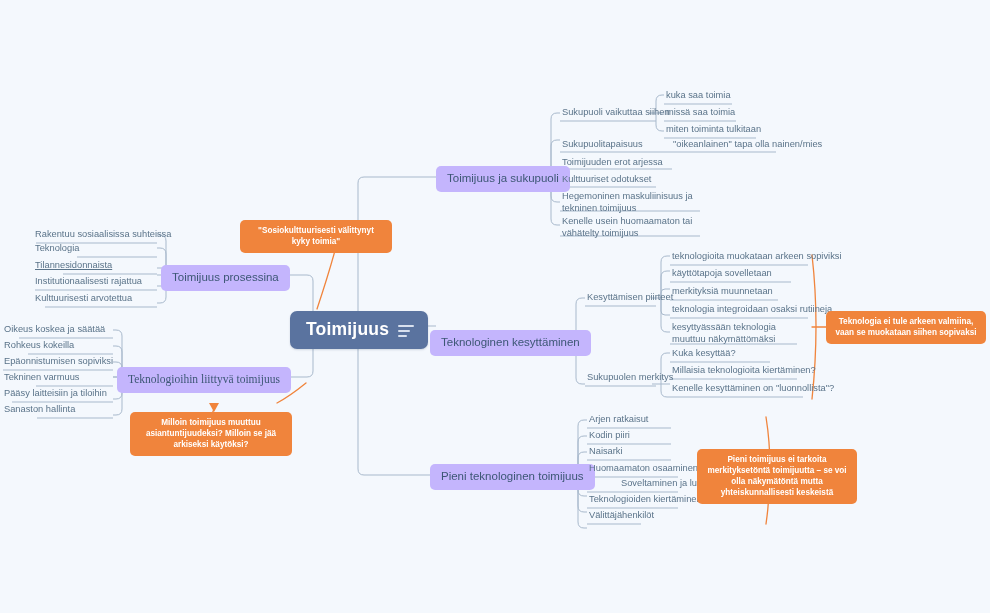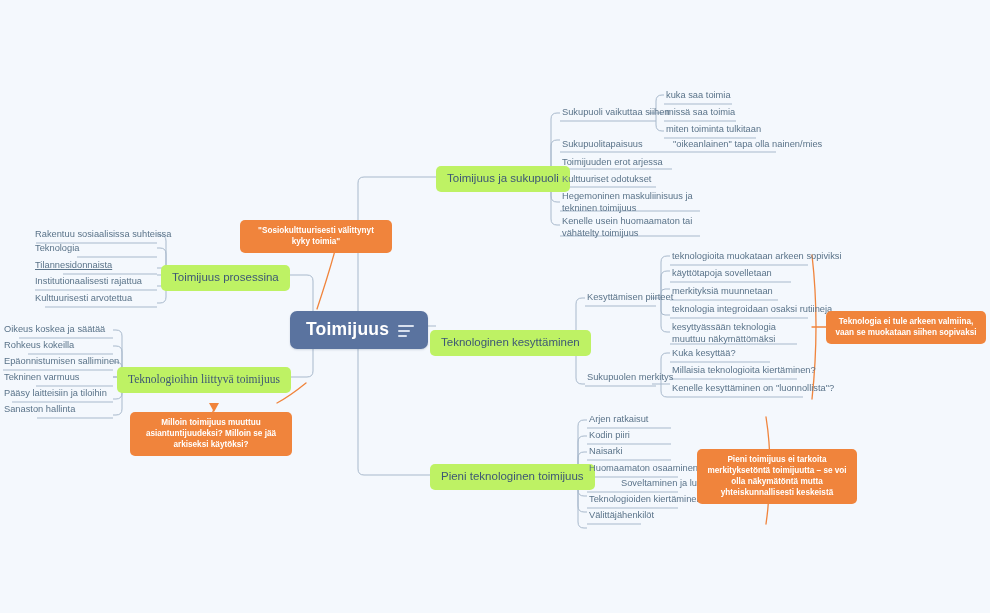--- a/index.html
+++ b/index.html
@@ -56,21 +56,21 @@
     background: #d8e0ee;
     border-radius: 1px;
     margin-bottom: 3px;
   }
   .root-icon i:nth-child(1) { width: 16px; }
   .root-icon i:nth-child(2) { width: 12px; }
   .root-icon i:nth-child(3) { width: 9px; margin-bottom: 0; }
 
   
   .branch-node {
-    background: #bef264;
+    background: #c4b5fd;
     color: #3d5775;
     border-radius: 5px;
     font-size: 11.5px;
     padding: 6px 11px 7px 11px;
     line-height: 1.15;
   }
 
   
   .leaf {
     position: absolute;
@@ -285,21 +285,21 @@
   <div class="leaf" style="left:584px; top:508px;">Välittäjähenkilöt</div>
 
   <div class="leaf right-align" style="left:33px; top:227px; width:124px;">Rakentuu sosiaalisissa suhteissa</div>
   <div class="leaf right-align" style="left:33px; top:241px; width:124px;">Teknologia</div>
   <div class="leaf right-align" style="left:33px; top:258px; width:124px;text-decoration:underline;">Tilannesidonnaista</div>
   <div class="leaf right-align" style="left:33px; top:274px; width:124px;">Institutionaalisesti rajattua</div>
   <div class="leaf right-align" style="left:33px; top:291px; width:124px;">Kulttuurisesti arvotettua</div>
 
   <div class="leaf right-align" style="left:2px; top:322px; width:111px;">Oikeus koskea ja säätää</div>
   <div class="leaf right-align" style="left:2px; top:338px; width:111px;">Rohkeus kokeilla</div>
-  <div class="leaf right-align" style="left:2px; top:354px; width:111px;">Epäonnistumisen salliminen</div>
+  <div class="leaf right-align" style="left:2px; top:354px; width:111px;">Epäonnistumisen sopiviksi</div>
   <div class="leaf right-align" style="left:2px; top:370px; width:111px;">Tekninen varmuus</div>
   <div class="leaf right-align" style="left:2px; top:386px; width:111px;">Pääsy laitteisiin ja tiloihin</div>
   <div class="leaf right-align" style="left:2px; top:402px; width:111px;">Sanaston hallinta</div>
 
   <div class="callout" style="left:240px; top:220px; width:152px;">"Sosiokulttuurisesti välittynyt kyky toimia"</div>
 
   <div class="callout" style="left:130px; top:412px; width:162px;">Milloin toimijuus muuttuu asiantuntijuudeksi? Milloin se jää arkiseksi käytöksi?</div>
 
   <div class="callout" style="left:826px; top:311px; width:160px;">Teknologia ei tule arkeen valmiina, vaan se muokataan siihen sopivaksi</div>
 

